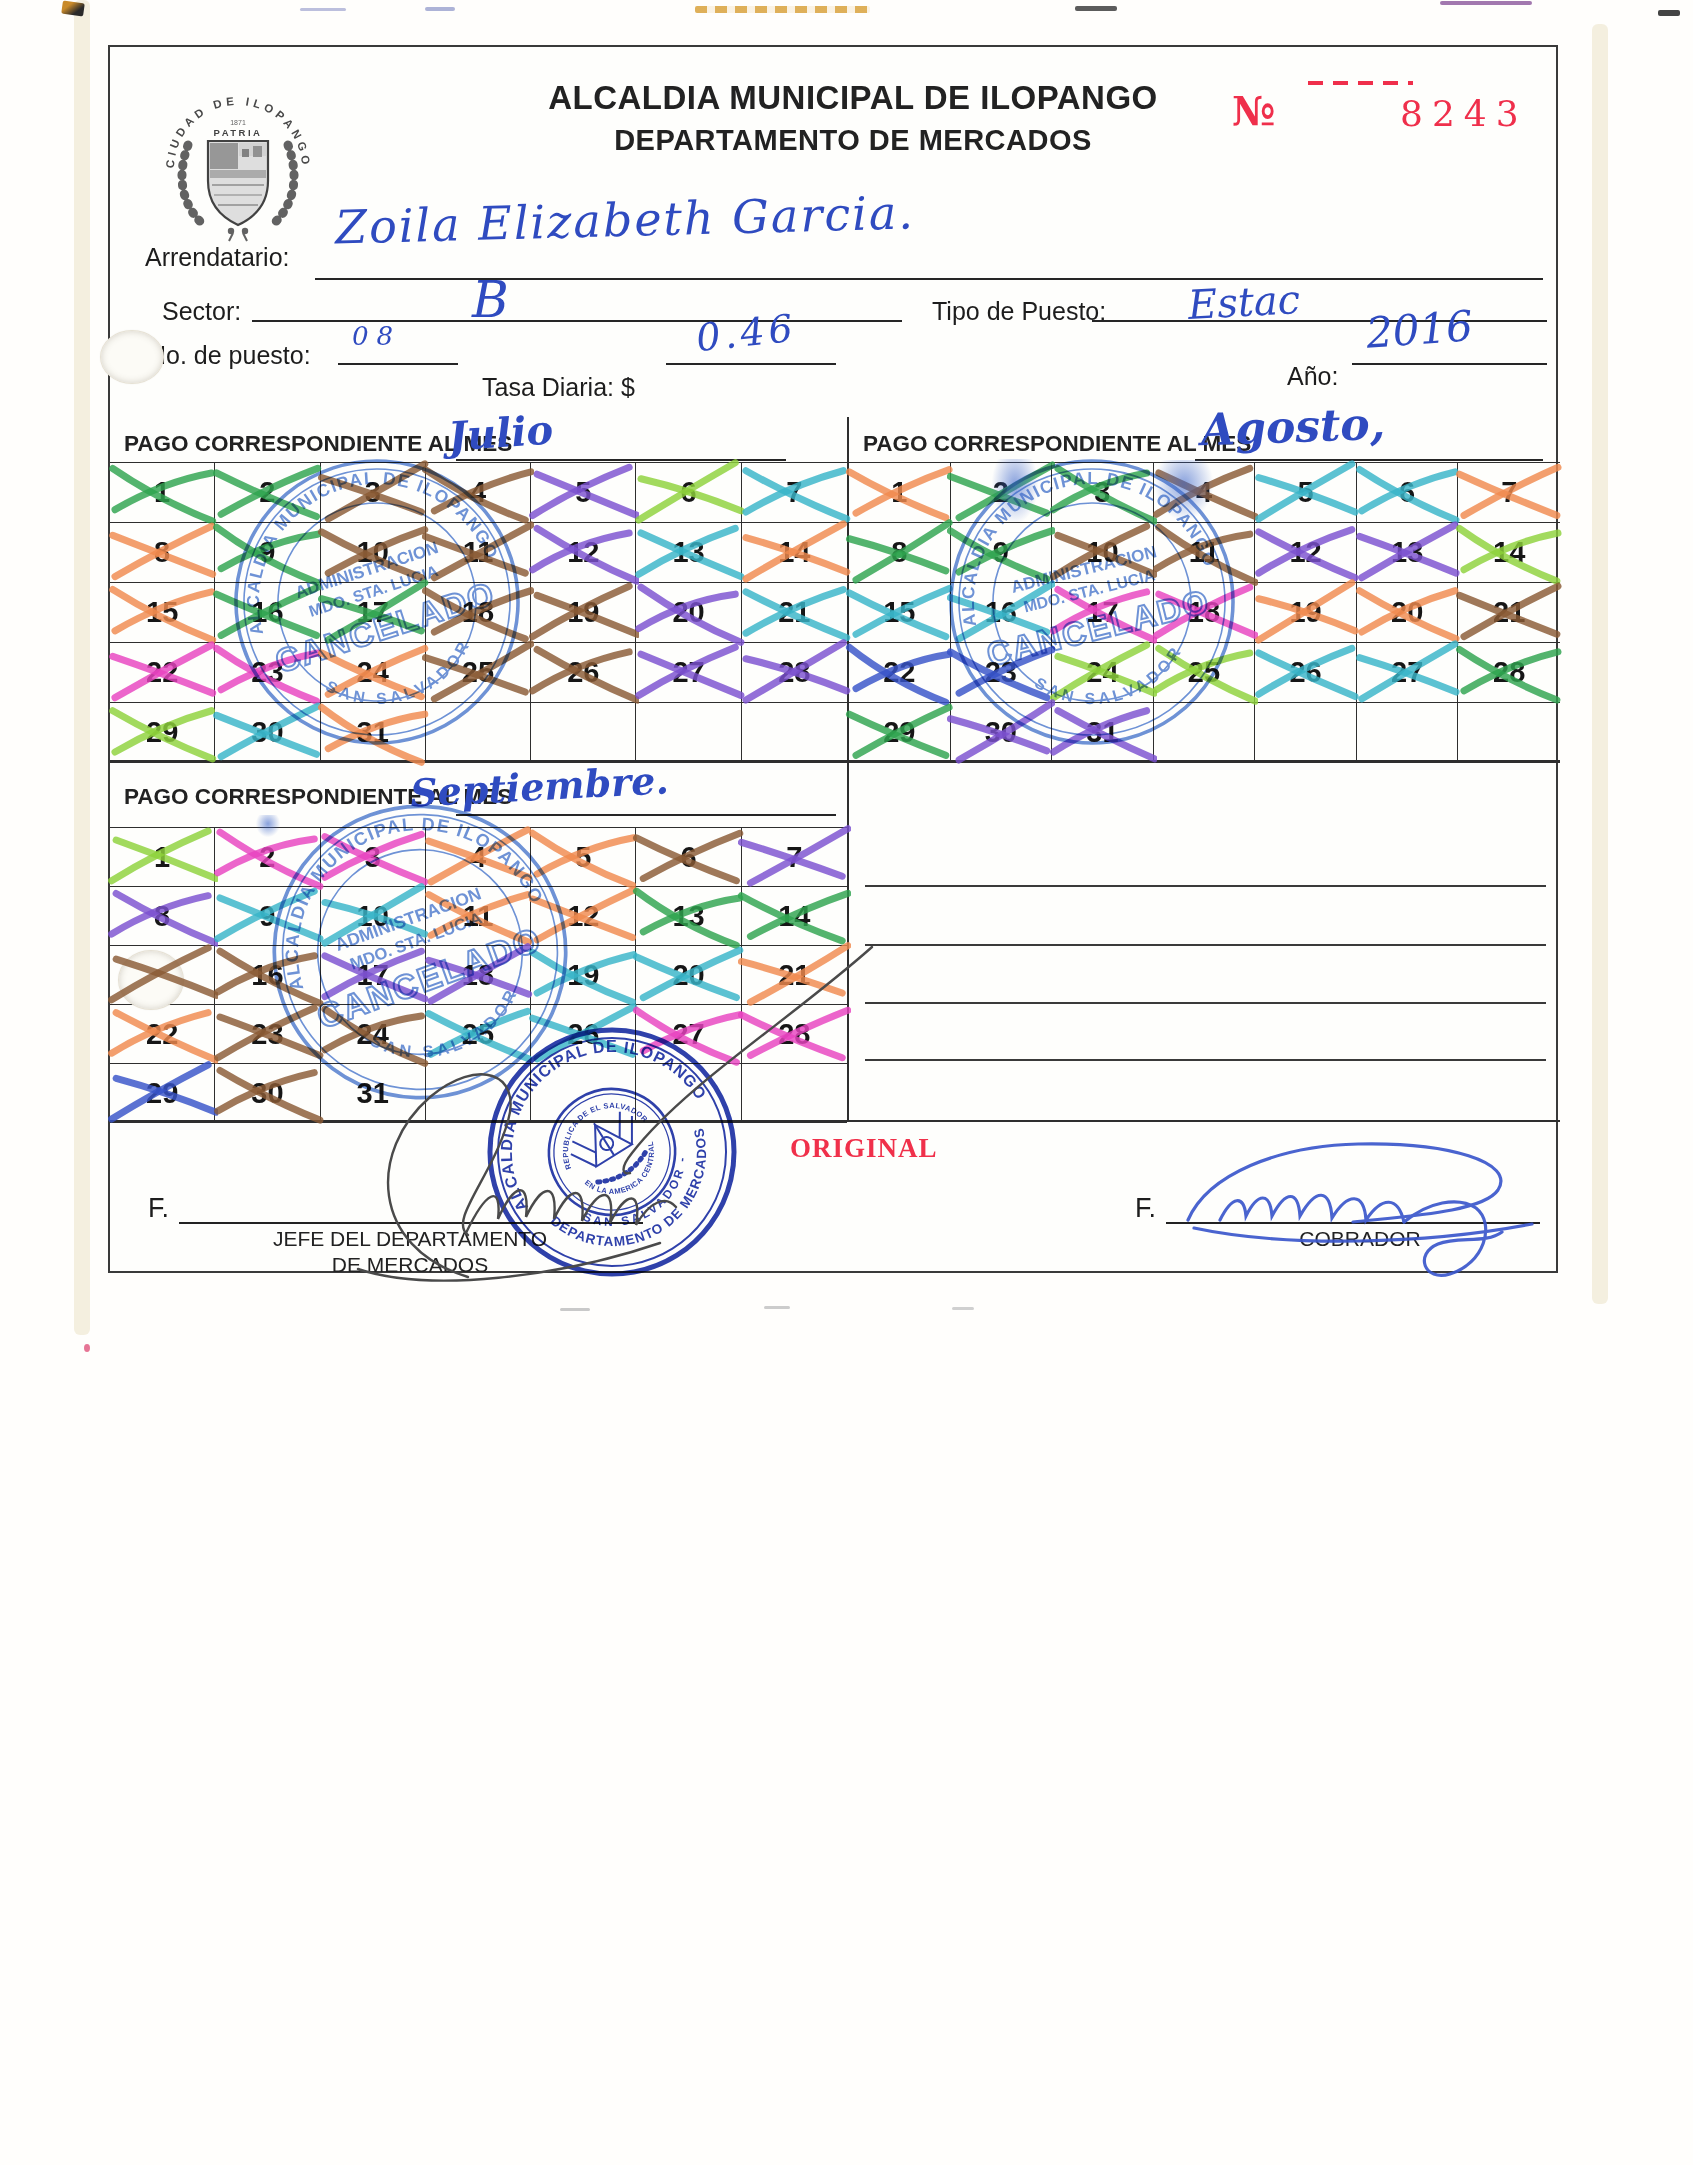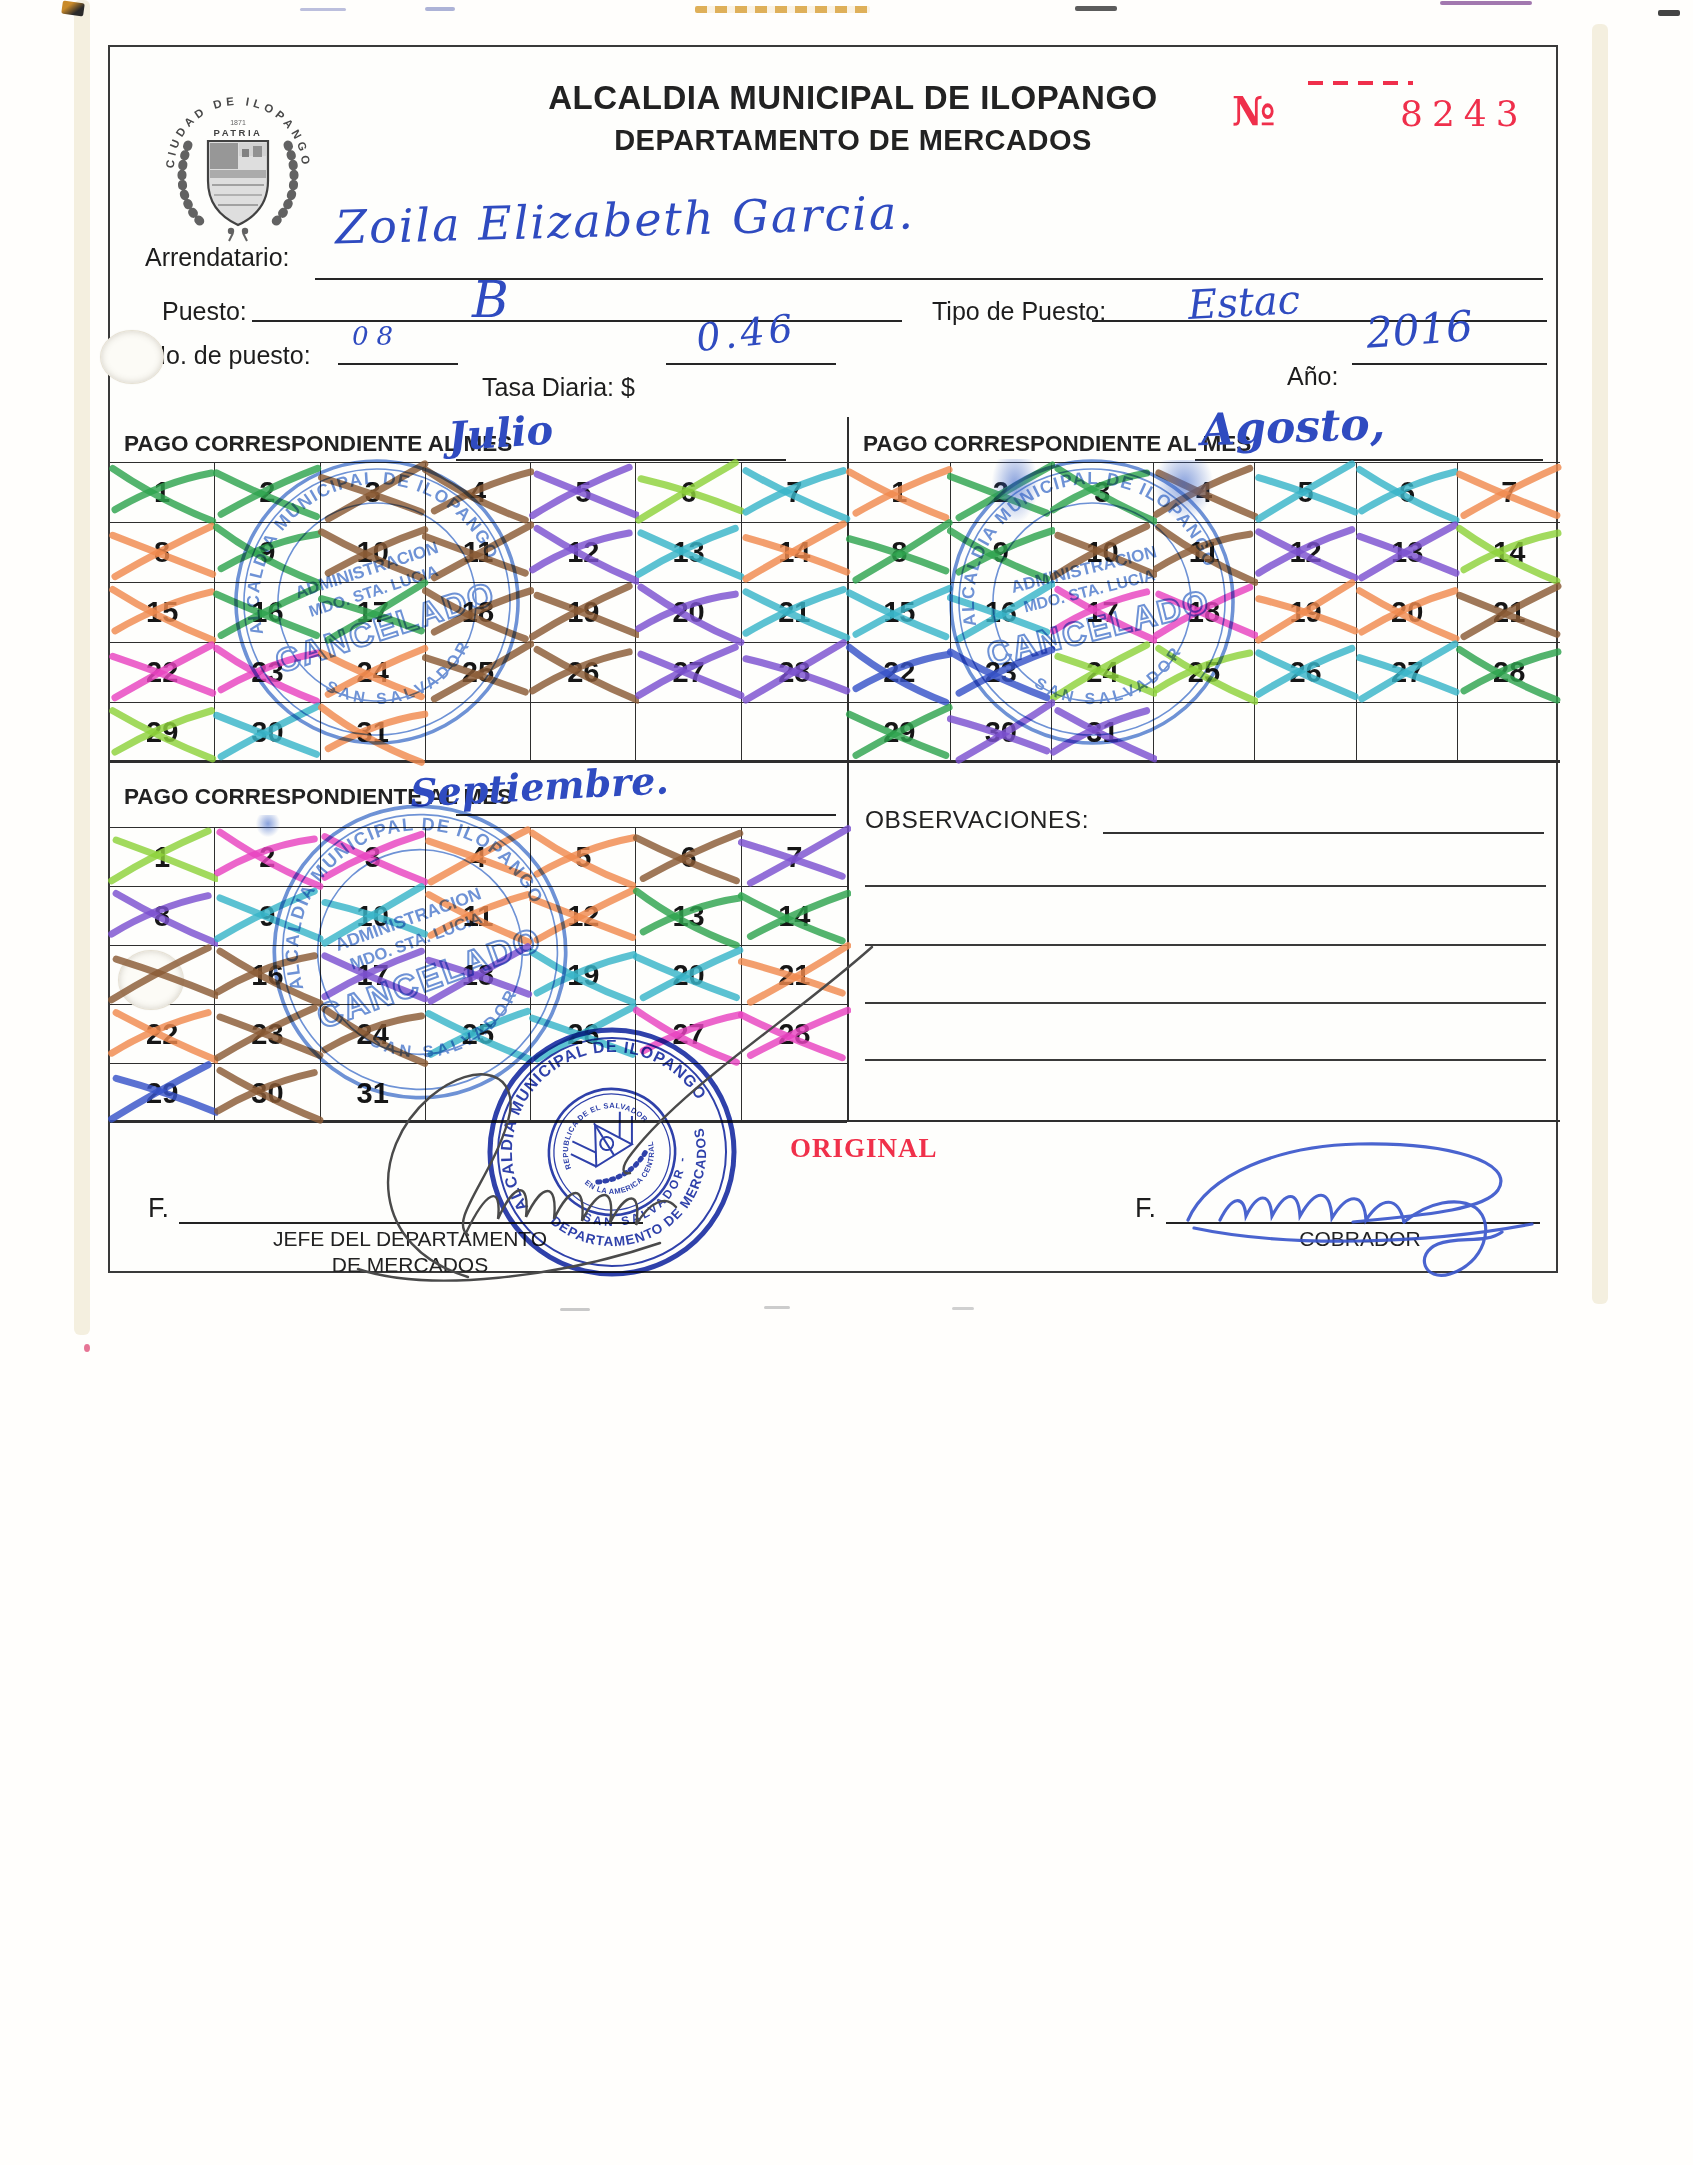--- a/index.html
+++ b/index.html
@@ -124,21 +124,21 @@
     <div class="title t1">ALCALDIA MUNICIPAL DE ILOPANGO</div>
     <div class="title t2">DEPARTAMENTO DE MERCADOS</div>
     <span class="no-label">№</span>
     <span class="no-dashes"></span>
     <span class="no-value">8243</span>
 
     <span class="flabel" style="left:35px;top:196px;">Arrendatario:</span>
     <div class="rule" style="left:205px;top:231px;width:1228px;"></div>
     <span class="hand h-name">Zoila Elizabeth Garcia.</span>
 
-    <span class="flabel" style="left:52px;top:250px;">Puesto:</span>
+    <span class="flabel" style="left:52px;top:250px;">Sector:</span>
     <div class="rule" style="left:142px;top:273px;width:650px;"></div>
     <span class="hand h-sector">B</span>
 
     <span class="flabel" style="left:822px;top:250px;">Tipo de Puesto:</span>
     <div class="rule" style="left:982px;top:273px;width:455px;"></div>
     <span class="hand h-tipo">Estac</span>
 
     <span class="flabel" style="left:38px;top:294px;">No. de puesto:</span>
     <div class="rule" style="left:228px;top:316px;width:120px;"></div>
     <span class="hand h-puesto">08</span>
@@ -832,24 +832,20 @@
           <div class="cell"></div>
           <div class="cell"></div>
           <div class="cell"></div>
           <div class="cell"></div>
         </div>
     </section>
 
     <div class="blob" style="left:8px;top:903px;width:64px;height:58px;"></div>
 
     <section class="obs">
-      <div class="obs-head">
-        <span class="obs-label">OBSERVACIONES:</span>
-        <span class="obs-headline"></span>
-      </div>
       <div class="obs-rule" style="top:123px;"></div>
       <div class="obs-rule" style="top:182px;"></div>
       <div class="obs-rule" style="top:240px;"></div>
       <div class="obs-rule" style="top:297px;"></div>
     </section>
 
     <div class="bottom">
       <div class="fline" style="left:38px;top:70px;width:495px;">
         <span class="f-label">F.</span>
         <span class="sig-line"></span>

